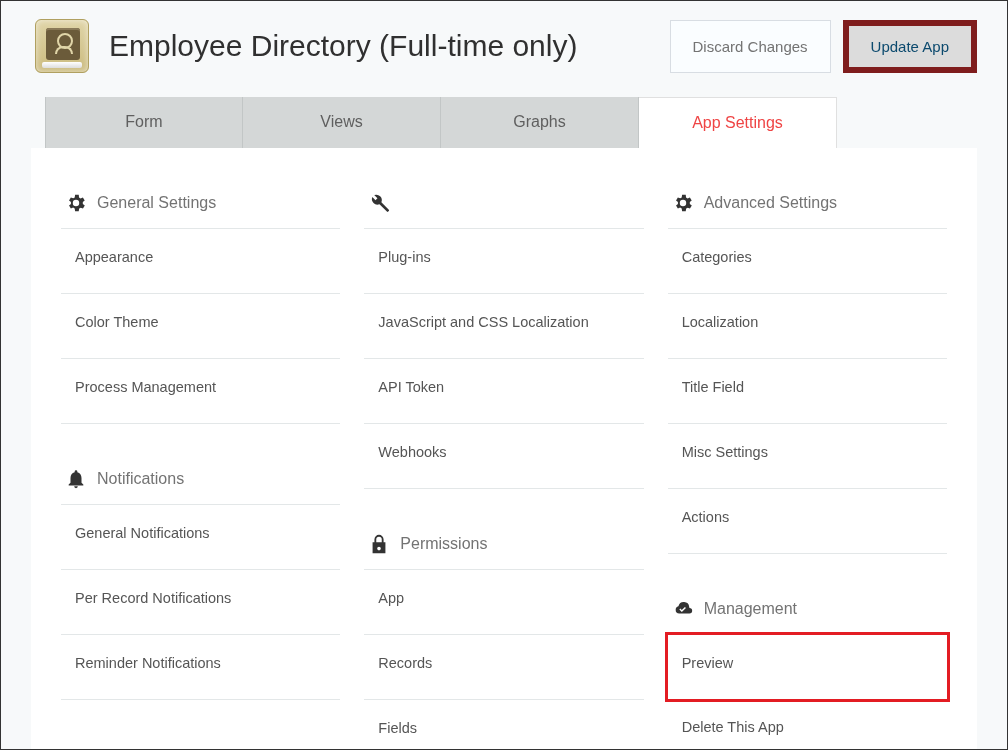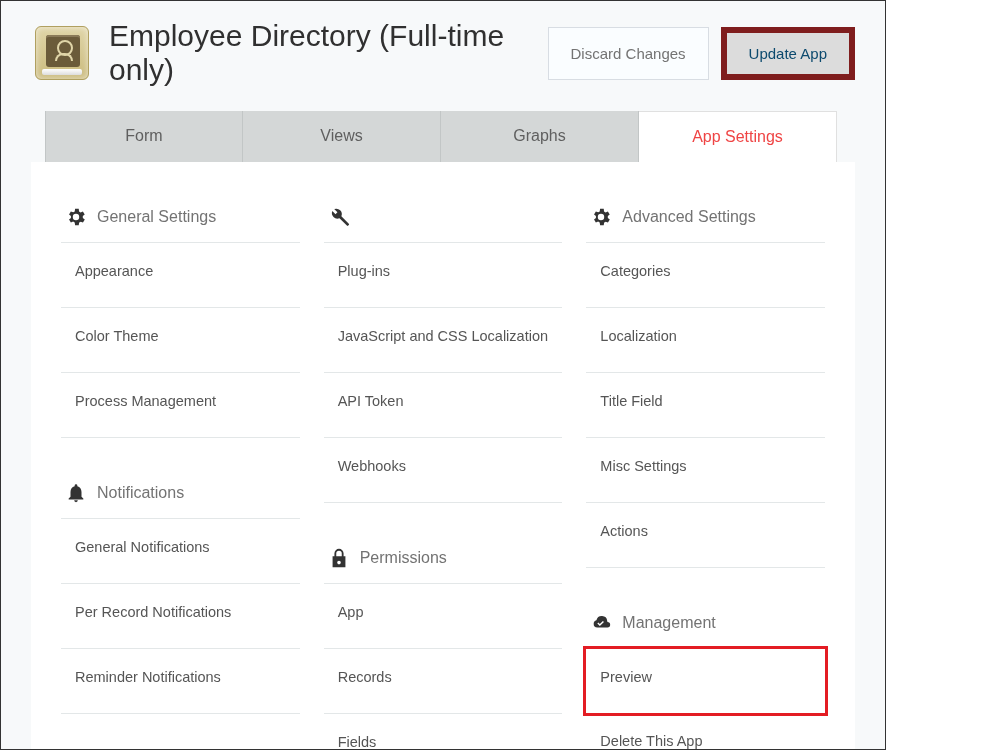--- a/index.html
+++ b/index.html
@@ -2,21 +2,21 @@
 <html><head>
 <meta charset="utf-8">
 <style>
   * { box-sizing: border-box; margin: 0; padding: 0; }
   body {
     font-family: -apple-system, BlinkMacSystemFont, "Segoe UI", Helvetica, Arial, sans-serif;
     background: #fff;
     color: #333;
   }
   .frame {
-    width: 886px;
+    width: 1008px;
     height: 750px;
     border: 1px solid #333;
     background: #f7f9fa;
     overflow: hidden;
     position: relative;
   }
   .header {
     display: flex;
     align-items: center;
     padding: 18px 30px 24px 34px;

